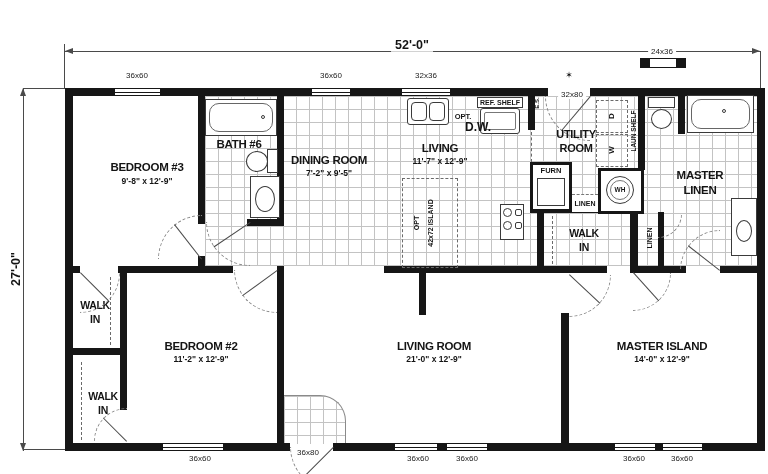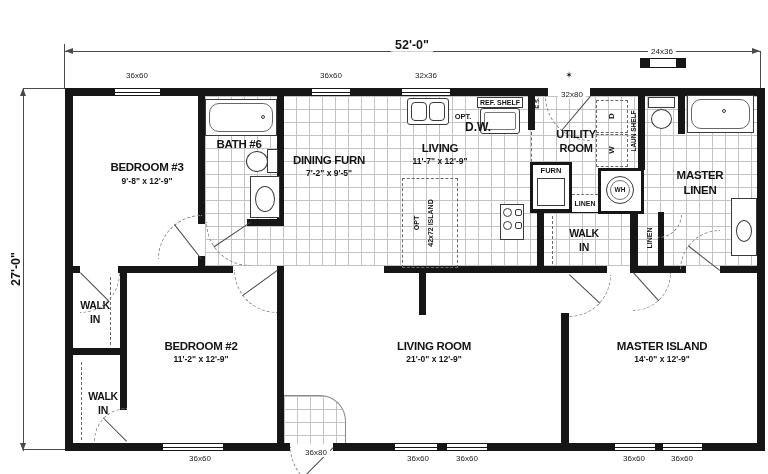--- a/index.html
+++ b/index.html
@@ -185,32 +185,32 @@
   <div class="arc arc-br" style="left:658px;top:214px;width:24px;height:24px;"></div>
 
   <div class="lbl tiny" style="left:137px;top:76px;">36x60</div>
   <div class="lbl tiny" style="left:331px;top:76px;">36x60</div>
   <div class="lbl tiny" style="left:426px;top:76px;">32x36</div>
   <div class="lbl tiny wbg" style="left:572px;top:95px;">32x80</div>
   <div class="lbl" style="left:569px;top:75px;font-size:9px;z-index:31;">✶</div>
   <div class="lbl tiny wbg" style="left:662px;top:52px;">24x36</div>
 
   <div class="lbl tiny" style="left:200px;top:459px;">36x60</div>
-  <div class="lbl tiny wbg" style="left:316px;top:453px;text-align:right;">36x80</div>
+  <div class="lbl tiny wbg" style="left:308px;top:453px;text-align:right;">36x80</div>
   <div class="lbl tiny" style="left:418px;top:459px;">36x60</div>
   <div class="lbl tiny" style="left:467px;top:459px;">36x60</div>
   <div class="lbl tiny" style="left:634px;top:459px;">36x60</div>
   <div class="lbl tiny" style="left:682px;top:459px;">36x60</div>
 
   <div class="lbl room-name" style="left:147px;top:168px;">BEDROOM #3</div>
   <div class="lbl room-size" style="left:147px;top:181px;">9'-8" x 12'-9"</div>
 
   <div class="lbl room-name z10" style="left:239px;top:145px;">BATH #6</div>
 
-  <div class="lbl room-name z10" style="left:329px;top:161px;">DINING FURN</div>
+  <div class="lbl room-name z10" style="left:329px;top:161px;">DINING ROOM</div>
   <div class="lbl room-size z10" style="left:329px;top:173px;">7'-2" x 9'-5"</div>
 
   <div class="lbl room-name z10" style="left:440px;top:149px;">LIVING</div>
   <div class="lbl room-size z10" style="left:440px;top:161px;">11'-7" x 12'-9"</div>
 
   <div class="lbl room-name z10" style="left:576px;top:134px;font-size:11px;">UTILITY</div>
   <div class="lbl room-name z10" style="left:576px;top:148px;font-size:11px;">ROOM</div>
 
   <div class="lbl room-name z10" style="left:700px;top:176px;">MASTER</div>
   <div class="lbl room-name z10" style="left:700px;top:191px;">LINEN</div>

